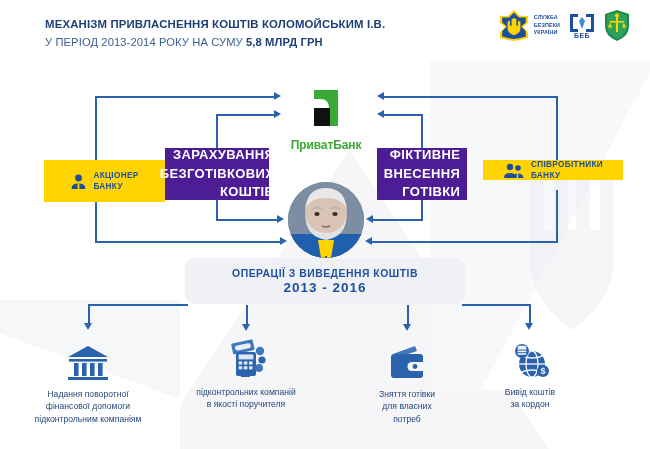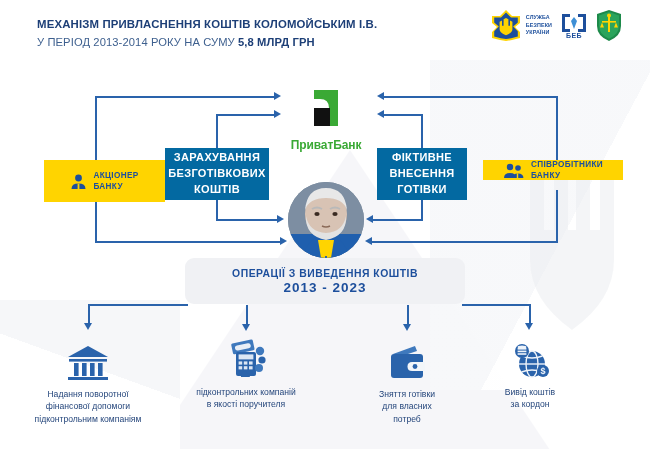--- a/index.html
+++ b/index.html
@@ -24,21 +24,21 @@
   .wash-diag2{
     position:absolute;left:-60px;top:300px;width:240px;height:160px;
     background:linear-gradient(20deg,#ffffff 60%,#f6f7f9 60%);
   }
   .watermark{
     position:absolute;left:470px;top:150px;width:180px;height:200px;
     opacity:.55;
   }
 
   
-  .header{position:absolute;left:4px;top:0;width:632px;height:62px;}
+  .header{position:absolute;left:12px;top:0;width:632px;height:62px;}
   .title1{
     position:absolute;left:33px;top:18px;
     font-size:11.4px;font-weight:bold;letter-spacing:.15px;
     color:#1d3f77;white-space:nowrap;
   }
   .title2{
     position:absolute;left:33px;top:36px;
     font-size:11.2px;font-weight:normal;letter-spacing:.1px;
     color:#3d5f8e;white-space:nowrap;
   }
@@ -55,22 +55,22 @@
   
   .bank{position:absolute;left:290px;top:88px;width:72px;text-align:center;}
   .bank-logo{position:relative;width:56px;height:40px;margin:0 auto;}
   .bank-name{
     margin-top:10px;font-size:12px;font-weight:bold;color:#3aa935;letter-spacing:-.1px;
   }
 
   
   .box{position:absolute;display:flex;align-items:center;justify-content:center;}
   .box-blue{
-    background:#0369a1;color:#ffffff;
-    font-size:11px;font-weight:bold;line-height:1.45;text-align:center;
+    background:#4c1d95;color:#ffffff;
+    font-size:13px;font-weight:bold;line-height:1.45;text-align:right;
     letter-spacing:.35px;
   }
   .box-yellow{
     background:#ffd400;color:#1d4f9c;
     font-size:8.2px;font-weight:bold;line-height:1.4;
     letter-spacing:.35px;display:flex;align-items:center;gap:6px;padding:0 8px;
   }
   .box-yellow .lbl{text-align:left;}
 
   #shareholder-box{left:44px;top:160px;width:105px;height:42px;}
@@ -271,21 +271,21 @@
       <path d="M24 27 q5 -3 10 0" stroke="#b9b9b9" stroke-width="2" fill="none"></path>
       <path d="M42 27 q5 -3 10 0" stroke="#b9b9b9" stroke-width="2" fill="none"></path>
       <path d="M34 44 q4 2 8 0" stroke="#8a6a58" stroke-width="1.6" fill="none"></path>
     </svg>
   </div>
 
   <div class="ln lnv" style="left:325px;top:256px;height:6px;"></div>
 
   <div class="banner">
     <div class="banner-l1">ОПЕРАЦІЇ З ВИВЕДЕННЯ КОШТІВ</div>
-    <div class="banner-l2">2013 - 2023</div>
+    <div class="banner-l2">2013 - 2016</div>
   </div>
 
   <div class="ln lnh" style="left:88px;top:304px;width:100px;"></div>
   <div class="ln lnv" style="left:88px;top:304px;height:20px;"></div>
   <div class="arrow ar-down" style="left:84px;top:323px;"></div>
 
   <div class="ln lnv" style="left:246px;top:305px;height:20px;"></div>
   <div class="arrow ar-down" style="left:242px;top:324px;"></div>
 
   <div class="ln lnv" style="left:407px;top:305px;height:20px;"></div>

